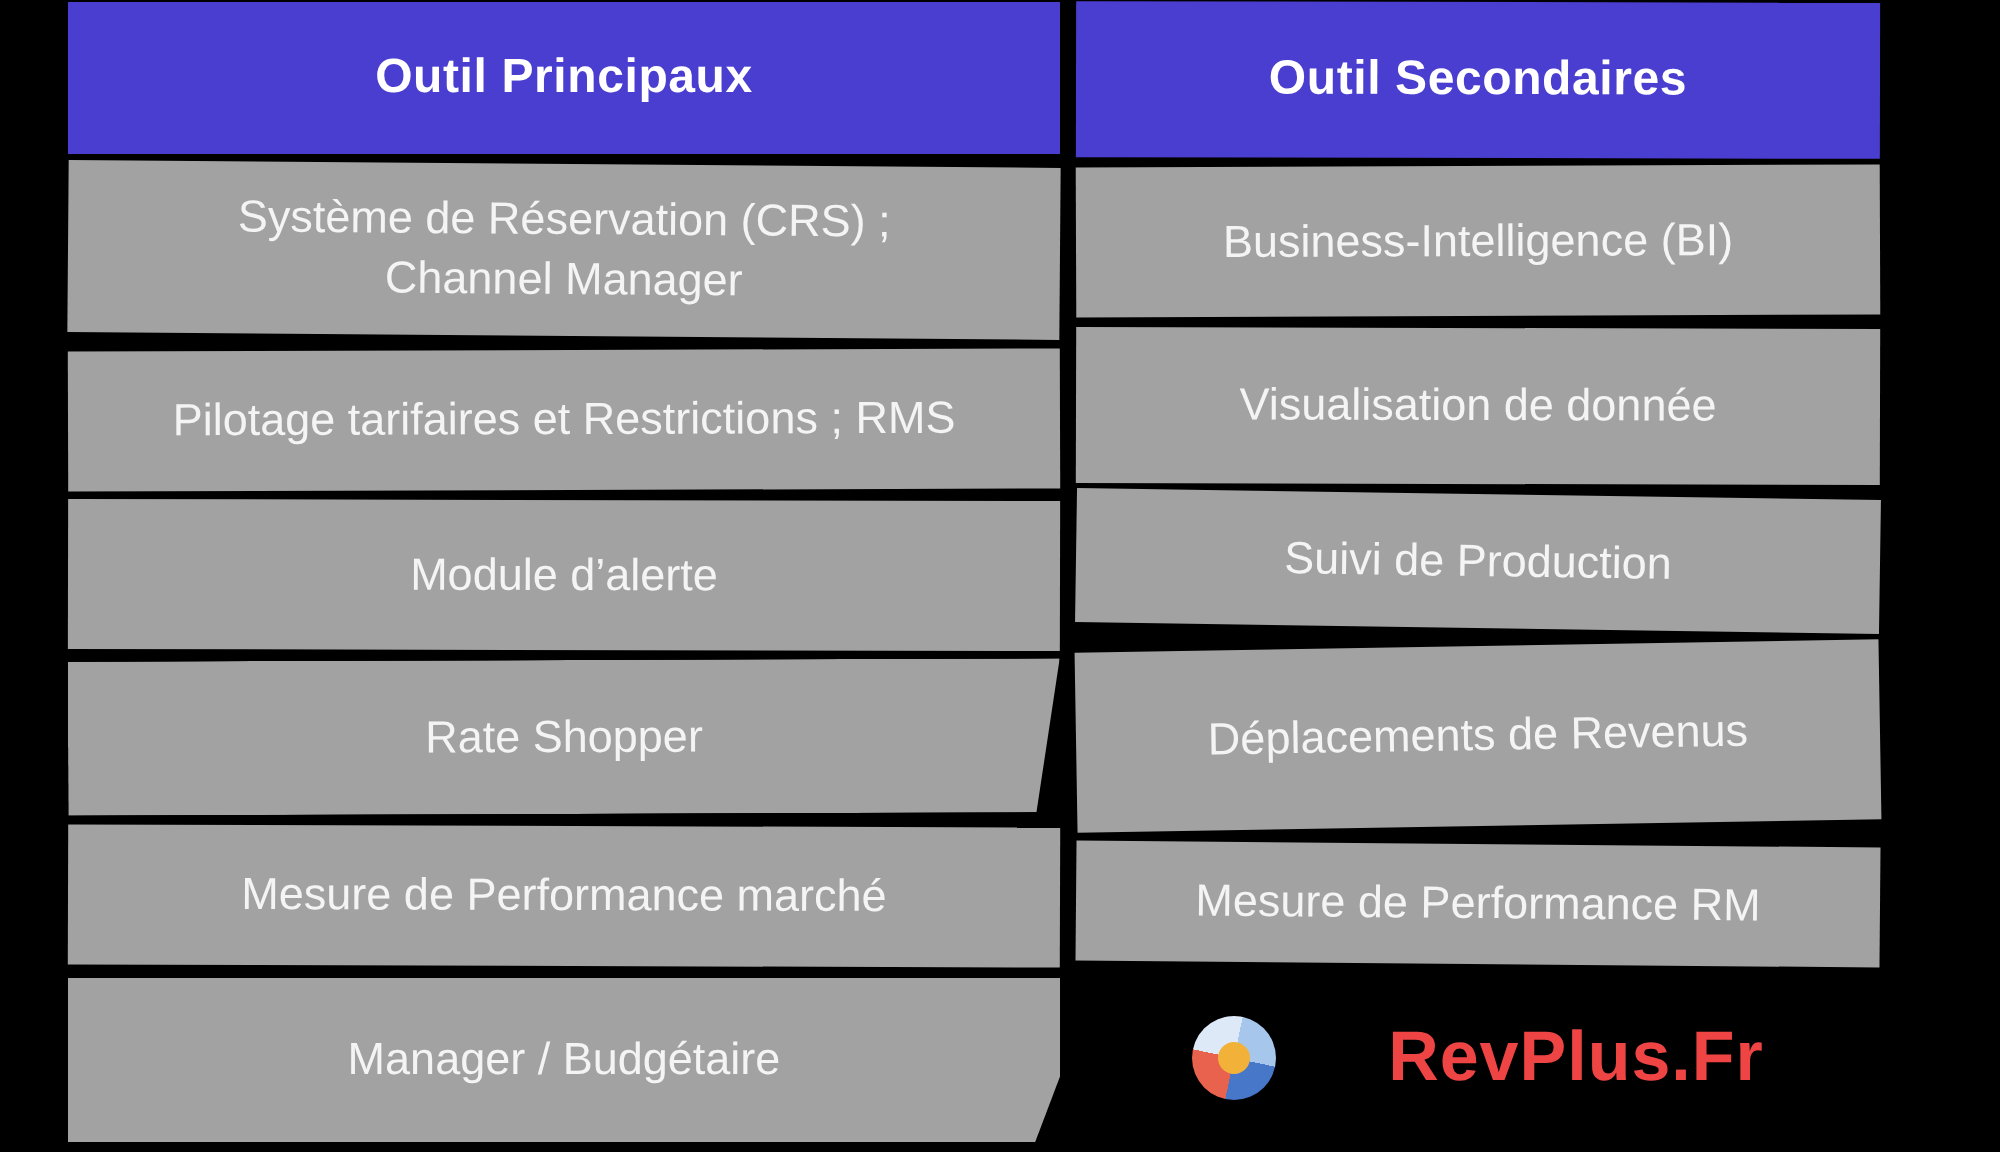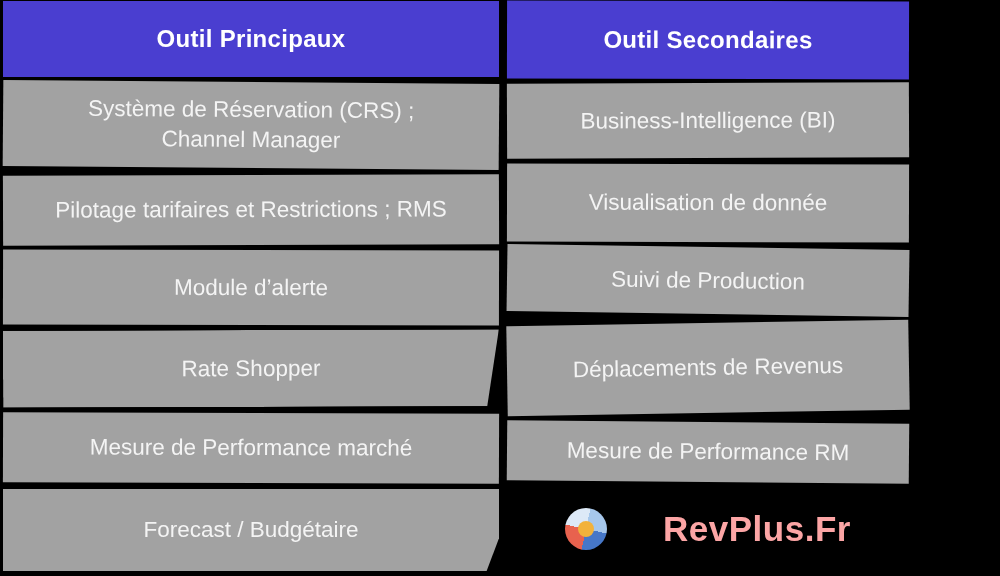--- a/index.html
+++ b/index.html
@@ -6,20 +6,21 @@
   html, body {
     width: 1000px; height: 576px;
     background: #000;
     overflow: hidden;
     font-family: "Liberation Sans", sans-serif;
   }
   .board {
     width: 1000px; height: 576px;
     display: flex;
     background: #000;
+    padding-left: 31px;
   }
   .column {
     display: flex;
     flex-direction: column;
     padding-top: 1px;
   }
   .col-left  { width: 496px; margin-left: 3px; }
   .col-right { width: 402px; margin-left: 8px; }
   .col-header {
     background: #4a3ed0;
@@ -82,41 +83,41 @@
   .pie-icon::after {
     content: "";
     position: absolute;
     left: 50%; top: 50%;
     width: 16px; height: 16px;
     margin: -8px 0 0 -8px;
     border-radius: 50%;
     background: #f2b23a;
   }
   .logo-text {
-    color: #fca5a5;
+    color: #ef4444;
     font-size: 35px;
     font-weight: 800;
     letter-spacing: 0.5px;
     margin-left: 47px;
   }
 </style>
 </head>
 <body>
 
 <div class="board">
 
   <div class="column col-left">
     <div class="col-header">Outil Principaux</div>
     <div class="row">Système de Réservation (CRS) ;
 Channel Manager</div>
     <div class="row">Pilotage tarifaires et Restrictions ; RMS</div>
     <div class="row">Module d’alerte</div>
     <div class="row">Rate Shopper</div>
     <div class="row">Mesure de Performance marché</div>
-    <div class="row">Forecast / Budgétaire</div>
+    <div class="row">Manager / Budgétaire</div>
   </div>
 
   <div class="column col-right">
     <div class="col-header">Outil Secondaires</div>
     <div class="row">Business-Intelligence (BI)</div>
     <div class="row">Visualisation de donnée</div>
     <div class="row">Suivi de Production</div>
     <div class="row">Déplacements de Revenus</div>
     <div class="row">Mesure de Performance RM</div>
     <div class="logo-area">

